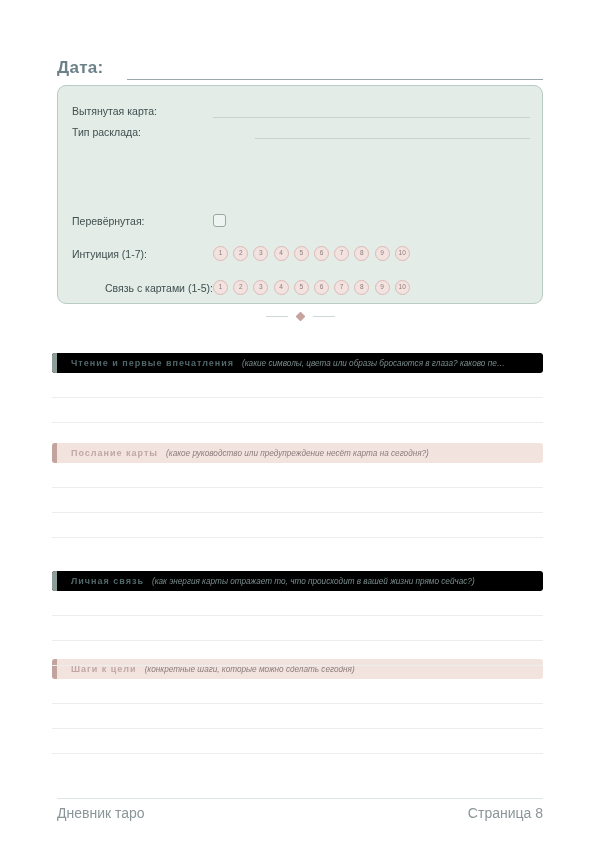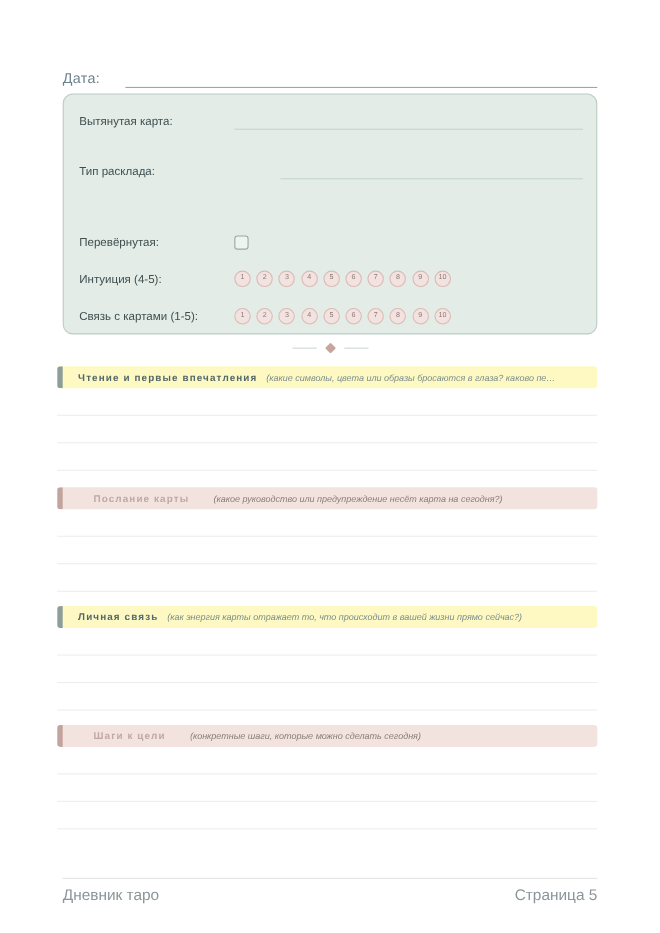--- a/index.html
+++ b/index.html
@@ -27,22 +27,22 @@
   .date-row {
     position: absolute;
     left: 57px;
     top: 58px;
     width: 486px;
     height: 22px;
     display: flex;
     align-items: flex-end;
   }
   .date-label {
-    font-size: 13px;
-    font-weight: normal;
+    font-size: 17px;
+    font-weight: bold;
     color: #6d8189;
     letter-spacing: 0.3px;
     padding-bottom: 2px;
     white-space: nowrap;
   }
   .date-line {
     flex: 1;
     margin-left: 23px;
     border-bottom: 1px solid #9aa8ac;
     height: 14px;
@@ -75,25 +75,25 @@
     padding-bottom: 1px;
     width: 141px;
     flex: 0 0 141px;
   }
   .field-line {
     flex: 1;
     border-bottom: 1px solid #c5d5ce;
     height: 13px;
   }
   .row-card    { top: 12px; }
-  .row-spread  { top: 57px; gap: 42px; }
+  .row-spread  { top: 33px; gap: 42px; }
   .row-deck    { top: 86px; }
   .row-rev     { top: 122px; }
   .row-intu    { top: 155px; }
-  .row-conn    { top: 189px; }
+  .row-conn    { top: 189px; text-align: right; }
 
   .checkbox {
     width: 13px;
     height: 13px;
     box-sizing: border-box;
     border: 1px solid #9aa8a4;
     border-radius: 3px;
     background: #eef4f1;
     margin-bottom: 1px;
   }
@@ -184,27 +184,27 @@
   .sec-lines {
     margin-top: 0px;
     padding-top: 0px;
   }
   .wline {
     height: 24px;
     border-bottom: 1px solid #eceeee;
   }
 
   
-  .green .sec-header { background: #fef9c3; }
+  .green .sec-header { background: #000000; margin-top: 20px; }
   .green .sec-accent { background: #8d9e9a; }
   .green .sec-title  { color: #52676a; }
   .green .sec-hint   { color: #7b8d8c; }
 
   
-  .pink .sec-header { background: #f2e3df; gap: 14px; }
+  .pink .sec-header { background: #f2e3df; }
   .pink .sec-accent { background: #c3a39e; }
   .pink .sec-title  { color: #c0a7a3; }
   .pink .sec-hint   { color: #8a7c7a; }
 
   .sec-1 { top: 333px; }
   .sec-2 { top: 443px; }
   .sec-3 { top: 551px; }
   .sec-4 { top: 659px; }
 
   
@@ -249,21 +249,21 @@
       <span class="field-line"></span>
     </div>
 
 
     <div class="field-row row-rev">
       <span class="field-label">Перевёрнутая:</span>
       <span class="checkbox"></span>
     </div>
 
     <div class="field-row row-intu">
-      <span class="field-label">Интуиция (4-5):</span>
+      <span class="field-label">Интуиция (1-7):</span>
       <span class="scale" id="scale-intuition">
           <span class="scale-dot">1</span>
           <span class="scale-dot">2</span>
           <span class="scale-dot">3</span>
           <span class="scale-dot">4</span>
           <span class="scale-dot">5</span>
           <span class="scale-dot">6</span>
           <span class="scale-dot">7</span>
           <span class="scale-dot">8</span>
           <span class="scale-dot">9</span>
@@ -343,16 +343,16 @@
     <div class="sec-lines">
       <div class="wline"></div>
       <div class="wline"></div>
       <div class="wline"></div>
     </div>
   </div>
 
   <div class="footer-rule"></div>
   <div class="footer">
     <span>Дневник таро</span>
-    <span>Страница 5</span>
+    <span>Страница 8</span>
   </div>
 
 </div>
 
 </body></html>

